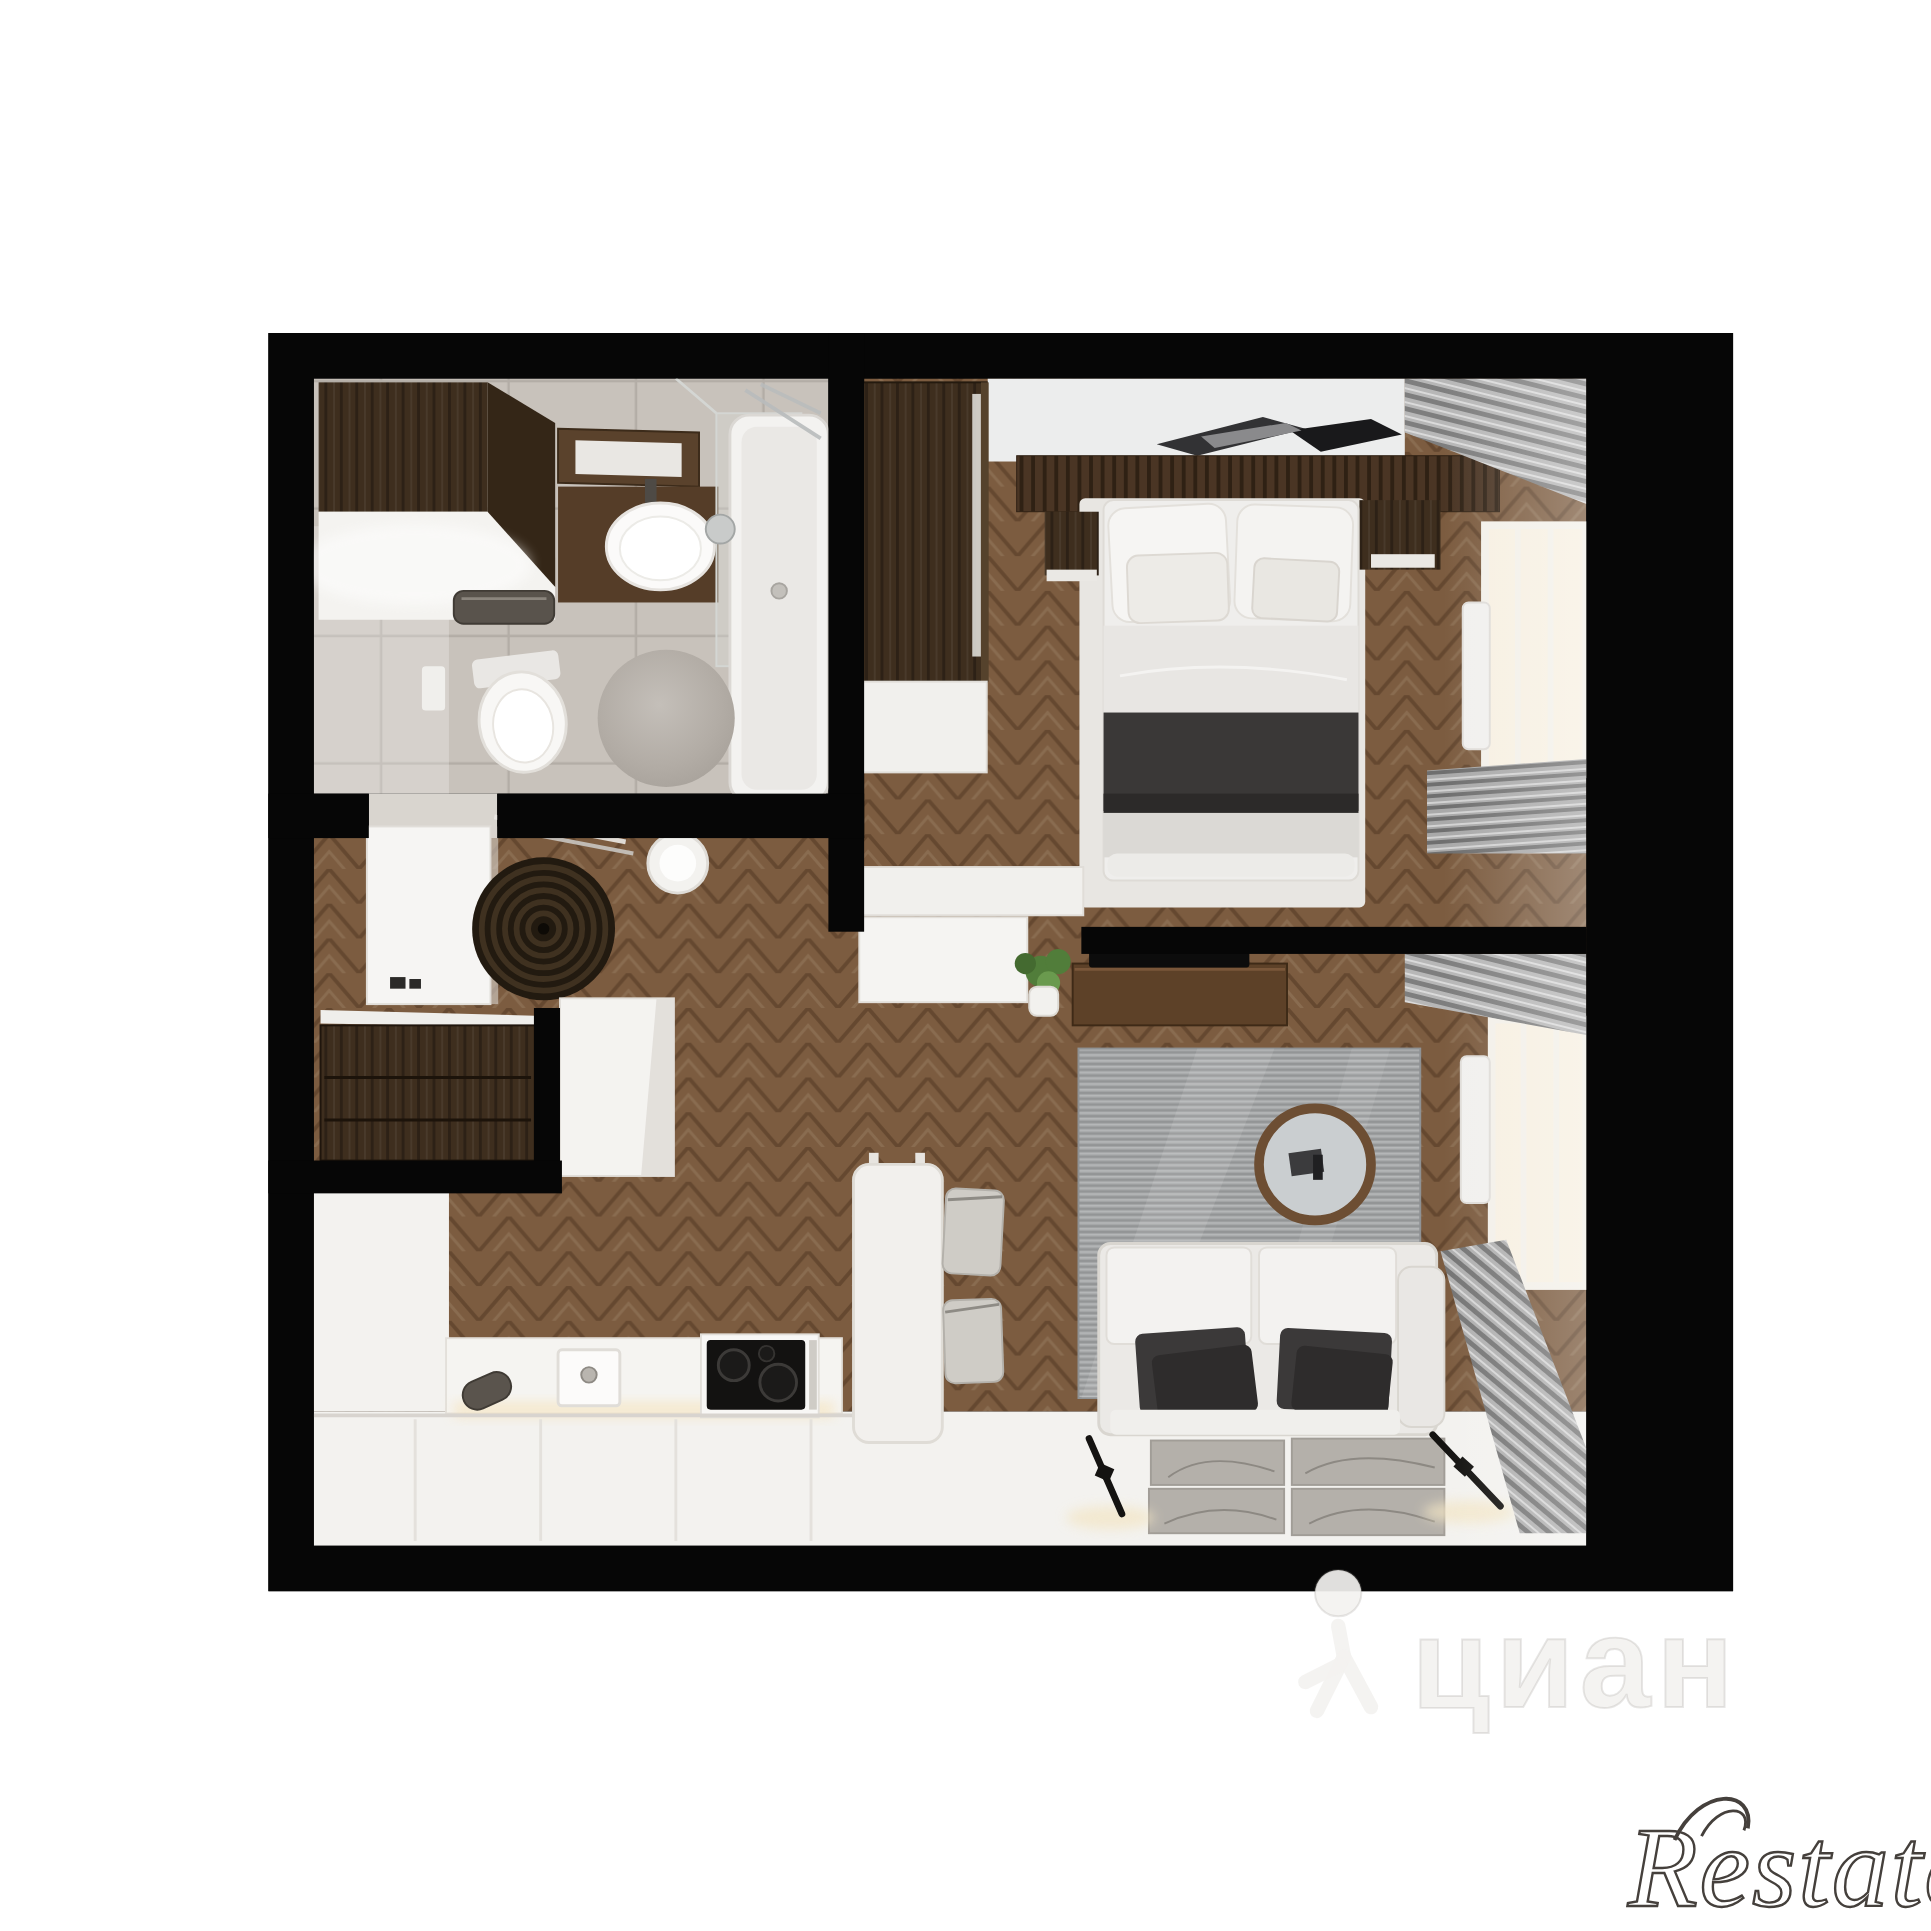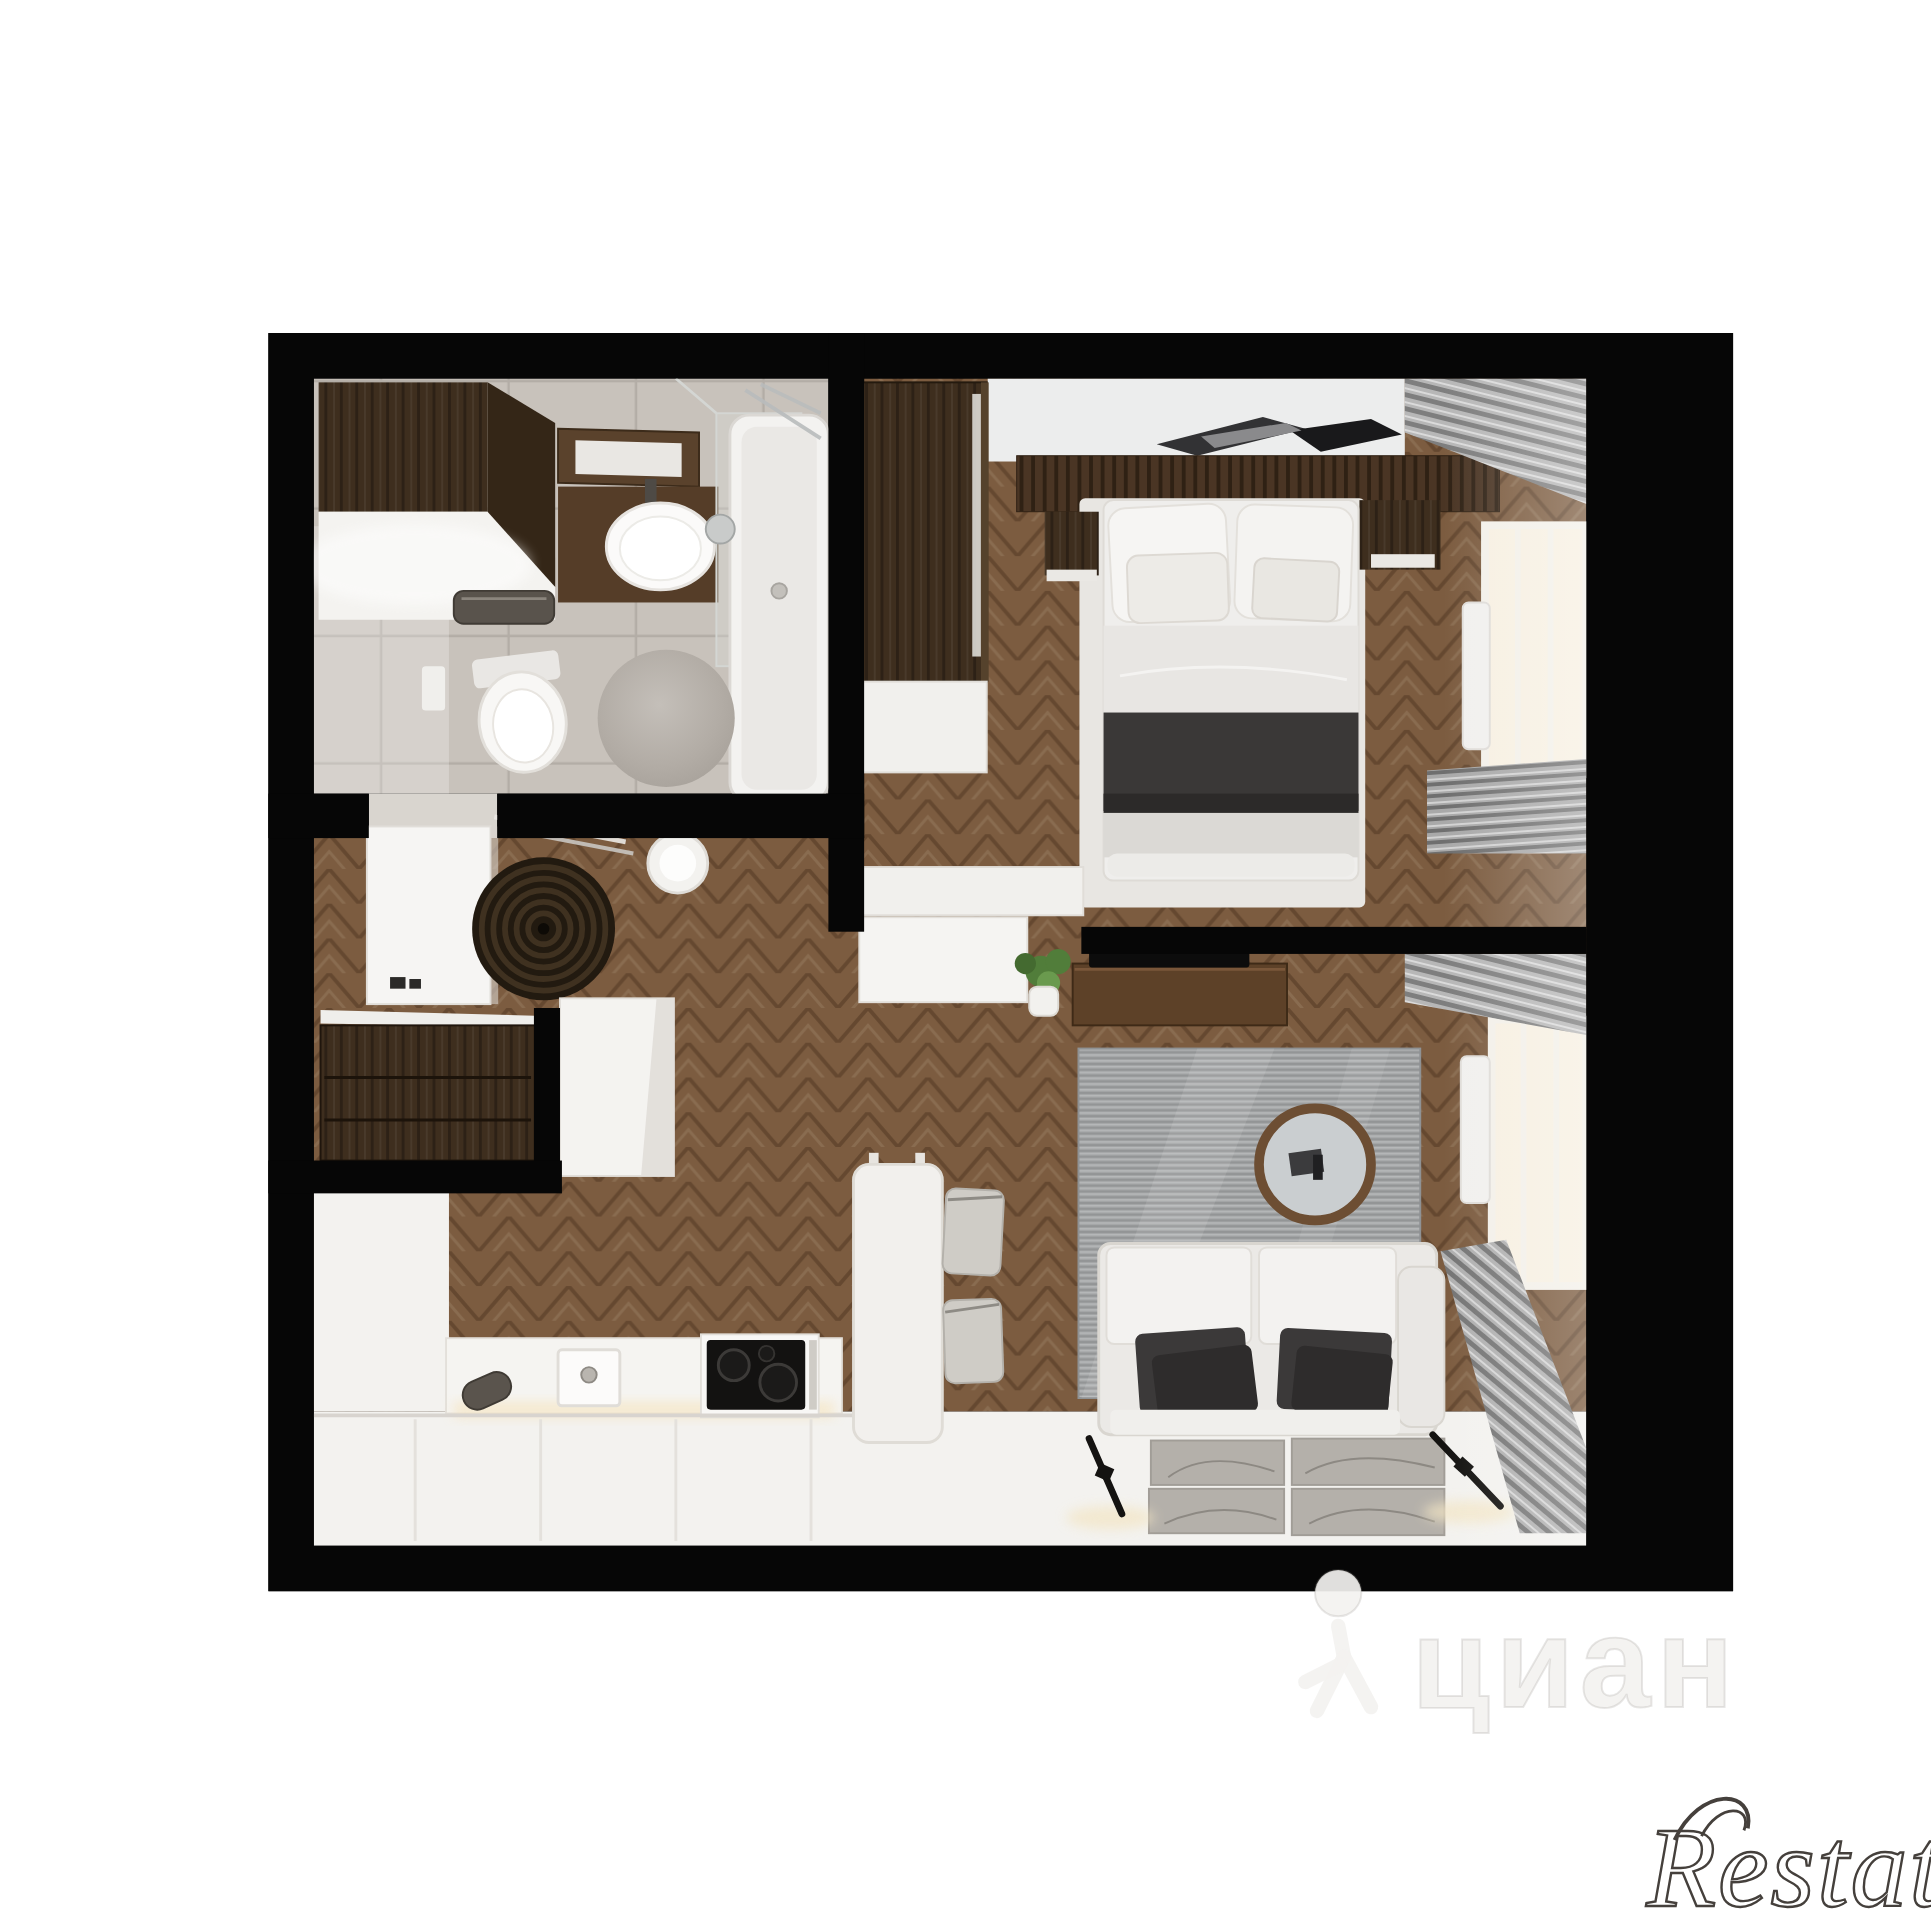--- a/index.html
+++ b/index.html
@@ -1,17 +1,17 @@
 <!DOCTYPE html>
 <html><head>
 <meta charset="utf-8">
 <style>
   html,body{margin:0;padding:0;background:#ffffff;}
   .stage{position:relative;width:1931px;height:1931px;overflow:hidden;background:#ffffff;
-         font-family:"Liberation Sans", sans-serif;text-align:center;}
+         font-family:"Liberation Sans", sans-serif;}
   .plan{position:absolute;left:0;top:0;}
   .wm-restate{
     position:absolute;left:1628px;top:1811px;width:386px;height:135px;
     font-family:"Liberation Serif", serif;font-style:italic;font-weight:400;
     font-size:114px;line-height:1.0;letter-spacing:1.9px;
     color:rgba(255,255,255,0.06);
     -webkit-text-stroke:2.4px #45403c;
     white-space:nowrap;
   }
   .wm-swoosh{position:absolute;left:1663px;top:1784px;}

